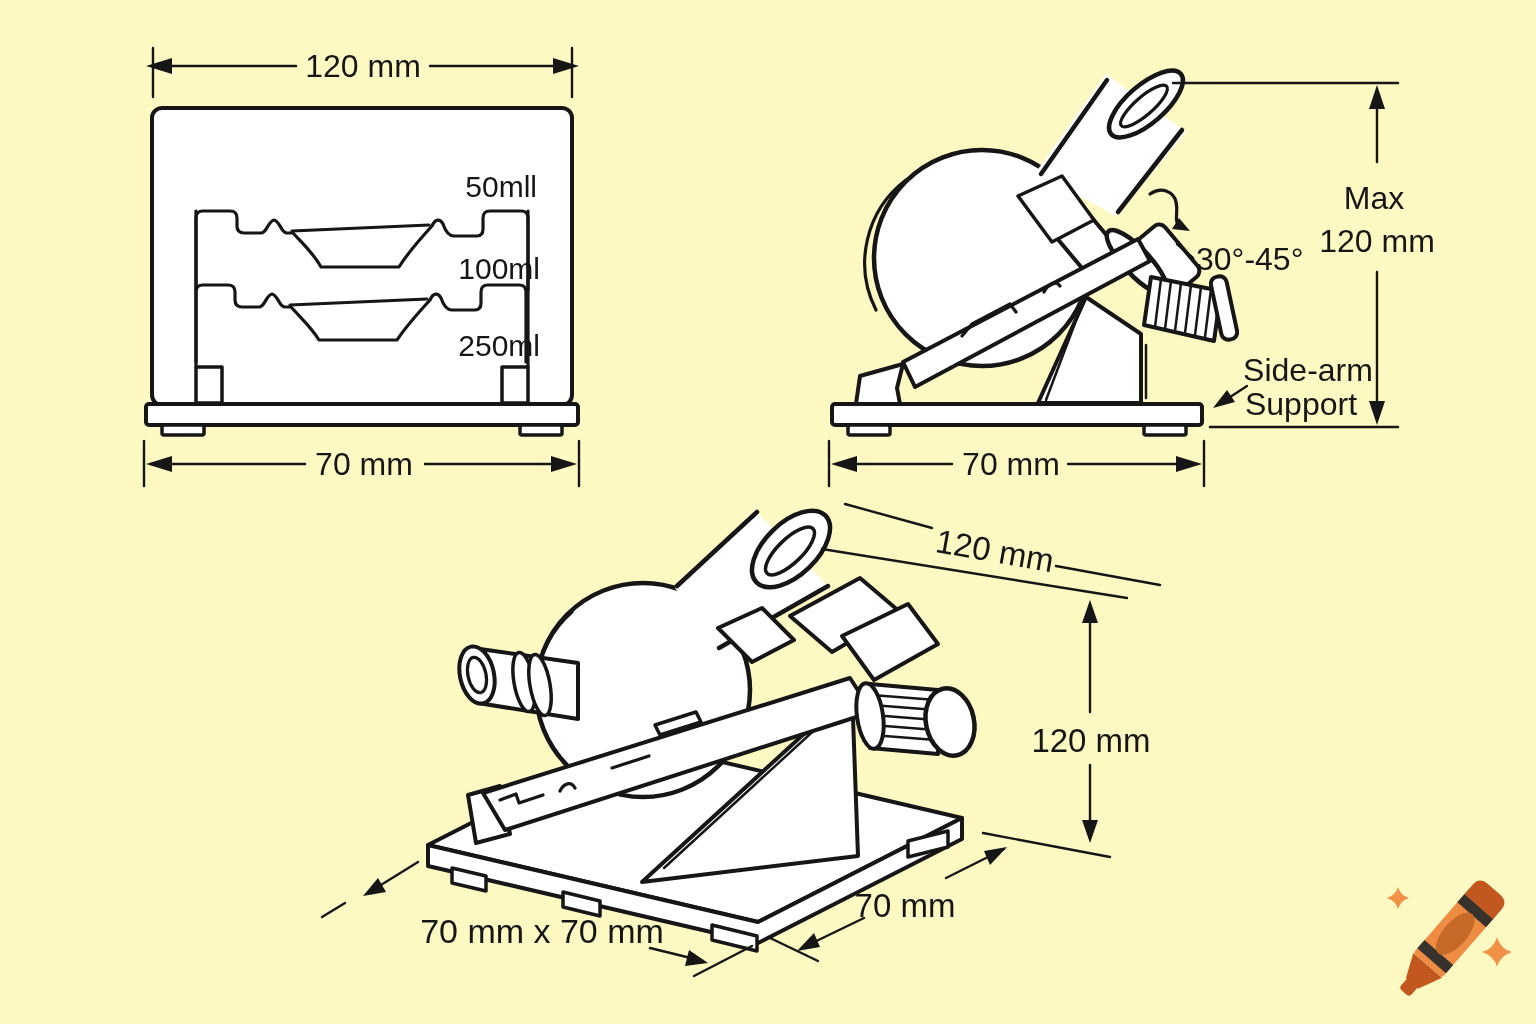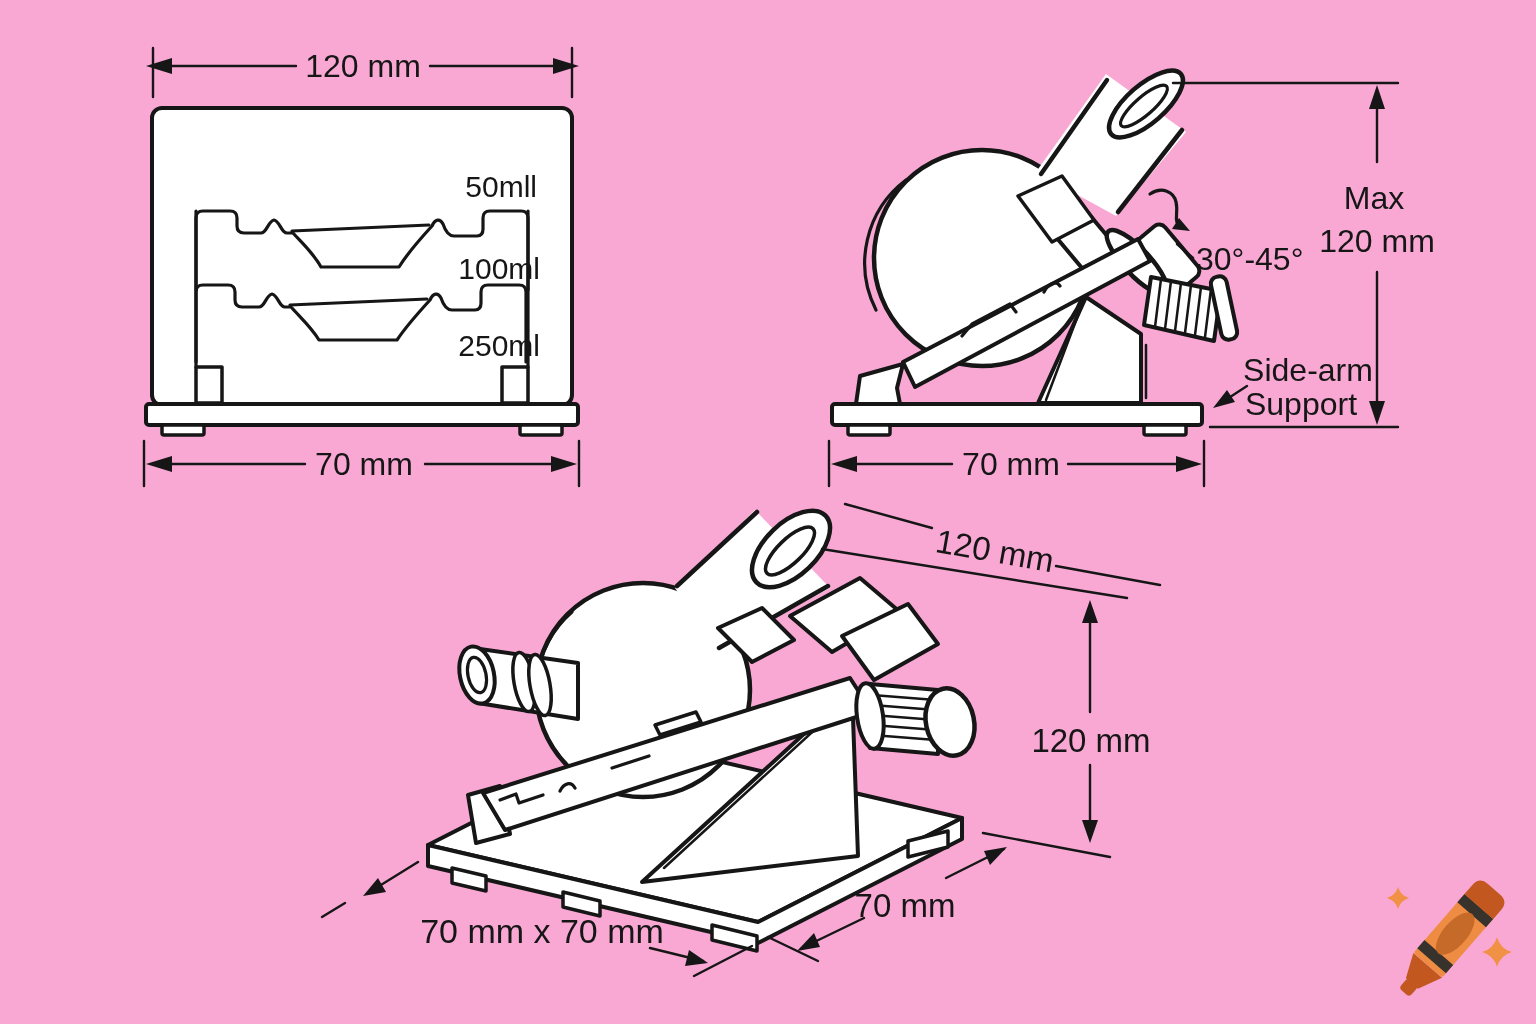--- a/index.html
+++ b/index.html
@@ -1,17 +1,17 @@
 <!DOCTYPE html>
 <html style="--line: #161616;"><head>
 <meta charset="utf-8">
 <style>
   :root{ --line:#161616; }
   html,body{margin:0;padding:0;background:#fff;}
-  .stage{position:relative;width:1536px;height:1024px;background:#f9a8d4;overflow:hidden;}
+  .stage{position:relative;width:1536px;height:1024px;background:#fef9c3;overflow:hidden;}
   svg{display:block;}
   text{font-family:"Liberation Sans",sans-serif;fill:var(--line);}
   .t30{font-size:30px}.t32{font-size:32px}.t33{font-size:33px}.t34{font-size:34px}
   .mid{text-anchor:middle}.end{text-anchor:end}
   .s45{fill:#fff;stroke:var(--line);stroke-width:4.5;stroke-linejoin:round;stroke-linecap:round}
   .s4 {fill:#fff;stroke:var(--line);stroke-width:4;stroke-linejoin:round;stroke-linecap:round}
   .s35{fill:#fff;stroke:var(--line);stroke-width:3.5;stroke-linejoin:round;stroke-linecap:round}
   .s45n{fill:none;stroke:var(--line);stroke-width:4.5;stroke-linejoin:round;stroke-linecap:round}
   .s35n{fill:none;stroke:var(--line);stroke-width:3.5;stroke-linejoin:round;stroke-linecap:round}
   .s3n {fill:none;stroke:var(--line);stroke-width:3.2;stroke-linejoin:round;stroke-linecap:round}

